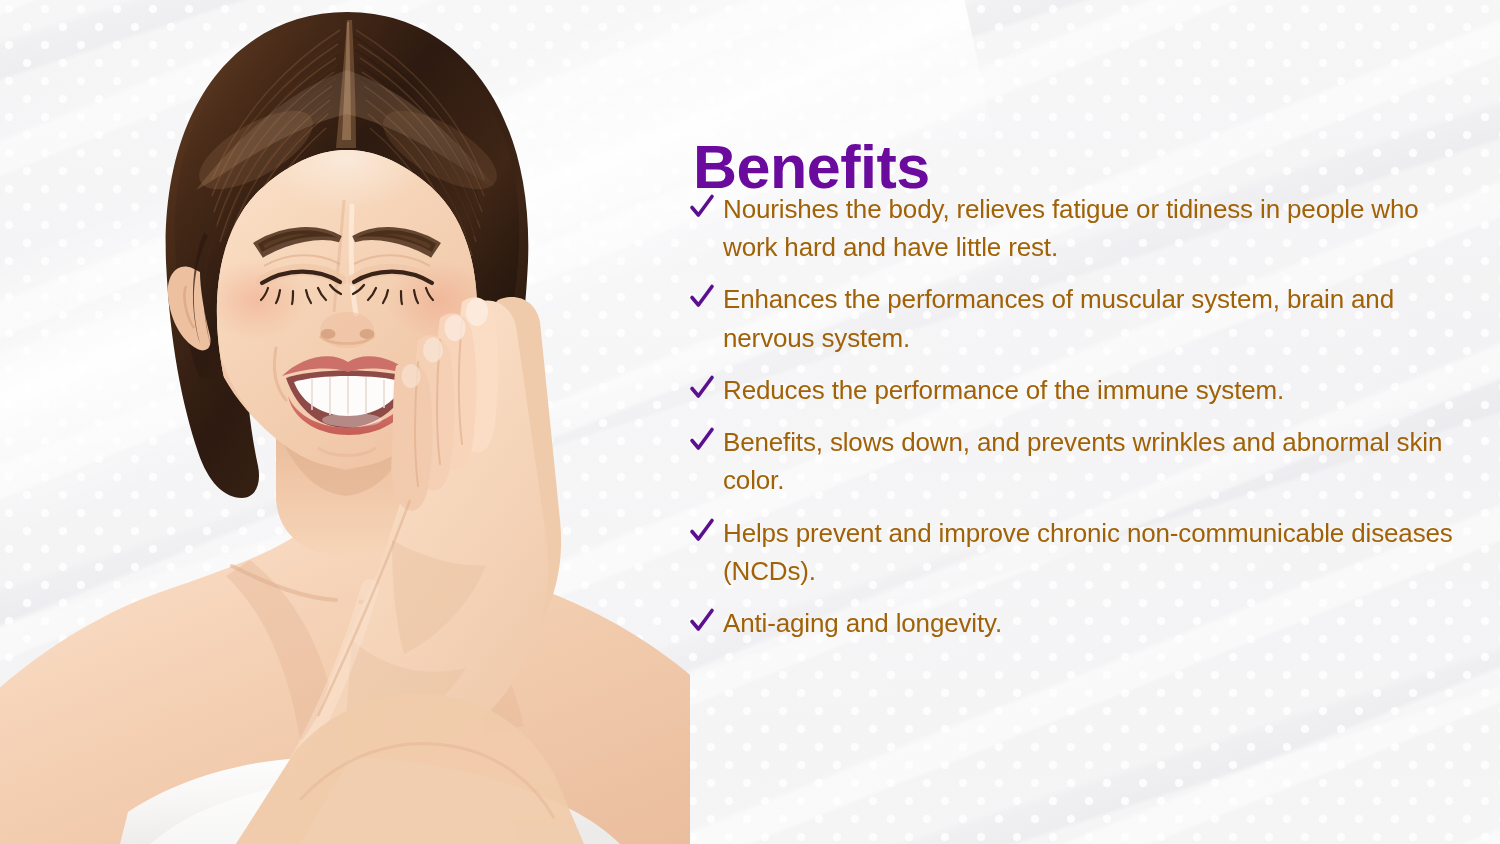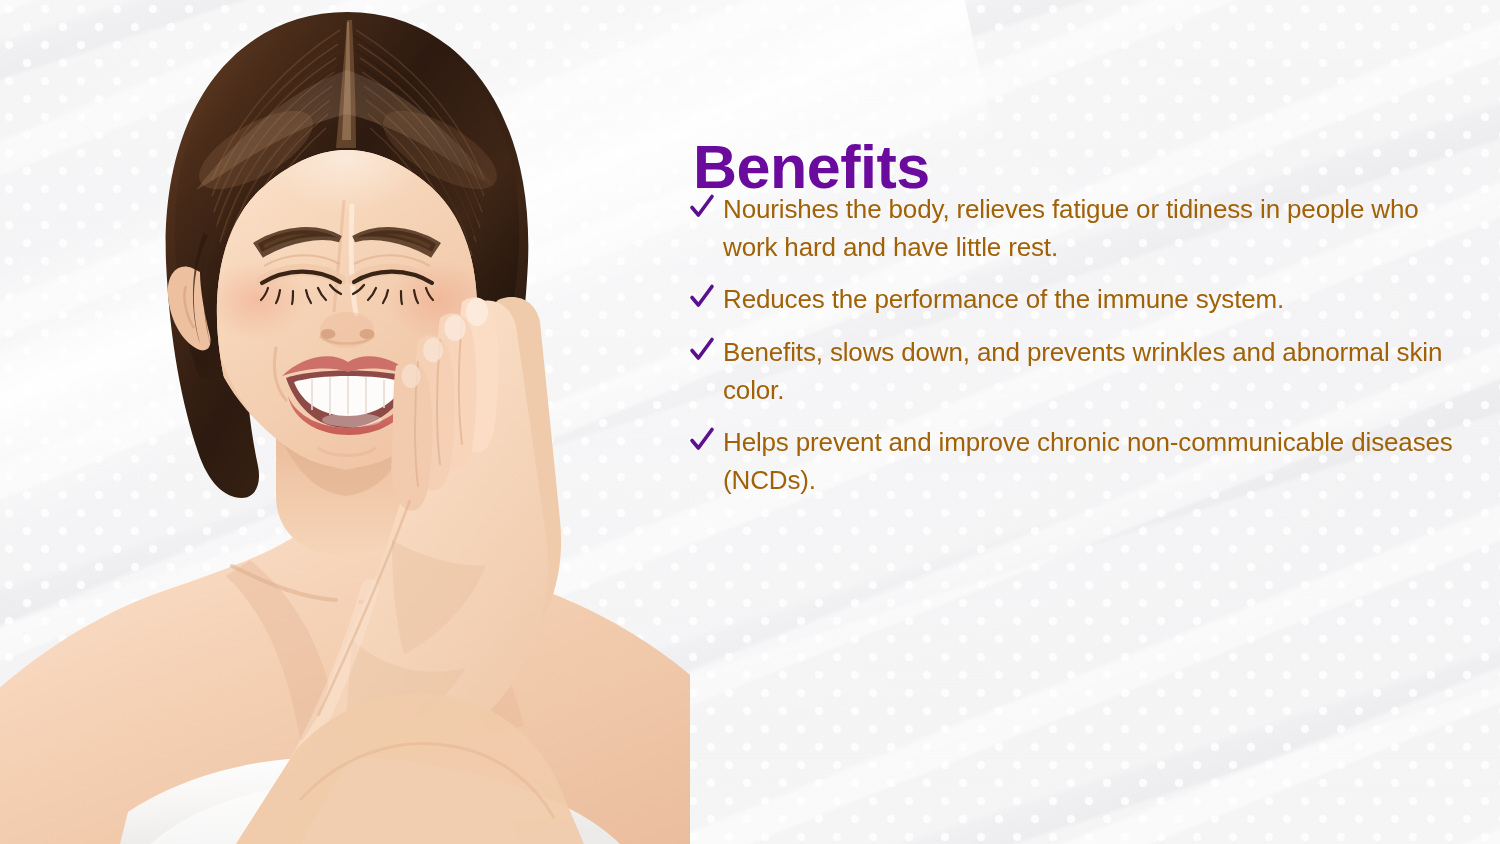--- a/index.html
+++ b/index.html
@@ -389,20 +389,28 @@
 
       <li class="benefit-item">
         <span class="check-icon">
           <svg viewBox="0 0 26 30" xmlns="http://www.w3.org/2000/svg">
               <path d="M3 16.5 L9.4 24 L23 5.5" fill="none" stroke="#5b108f" stroke-width="3.6" stroke-linecap="round" stroke-linejoin="round"></path>
             </svg>
         </span>
         <span class="benefit-text">Nourishes the body, relieves fatigue or tidiness in people who work hard and have little rest.</span>
       </li>
 
+      <li class="benefit-item">
+        <span class="check-icon">
+          <svg viewBox="0 0 26 30" xmlns="http://www.w3.org/2000/svg">
+              <path d="M3 16.5 L9.4 24 L23 5.5" fill="none" stroke="#5b108f" stroke-width="3.6" stroke-linecap="round" stroke-linejoin="round"></path>
+            </svg>
+        </span>
+        <span class="benefit-text">Enhances the performances of muscular system, brain and nervous system.</span>
+      </li>
 
       <li class="benefit-item">
         <span class="check-icon">
           <svg viewBox="0 0 26 30" xmlns="http://www.w3.org/2000/svg">
               <path d="M3 16.5 L9.4 24 L23 5.5" fill="none" stroke="#5b108f" stroke-width="3.6" stroke-linecap="round" stroke-linejoin="round"></path>
             </svg>
         </span>
         <span class="benefit-text">Reduces the performance of the immune system.</span>
       </li>
 
@@ -419,16 +427,24 @@
 
       <li class="benefit-item">
         <span class="check-icon">
           <svg viewBox="0 0 26 30" xmlns="http://www.w3.org/2000/svg">
               <path d="M3 16.5 L9.4 24 L23 5.5" fill="none" stroke="#5b108f" stroke-width="3.6" stroke-linecap="round" stroke-linejoin="round"></path>
             </svg>
         </span>
         <span class="benefit-text">Helps prevent and improve chronic non-communicable diseases (NCDs).</span>
       </li>
 
+      <li class="benefit-item">
+        <span class="check-icon">
+          <svg viewBox="0 0 26 30" xmlns="http://www.w3.org/2000/svg">
+              <path d="M3 16.5 L9.4 24 L23 5.5" fill="none" stroke="#5b108f" stroke-width="3.6" stroke-linecap="round" stroke-linejoin="round"></path>
+            </svg>
+        </span>
+        <span class="benefit-text">Anti-aging and longevity.</span>
+      </li>
 
     </ul>
   </div>
 </div>
 
 </body></html>

